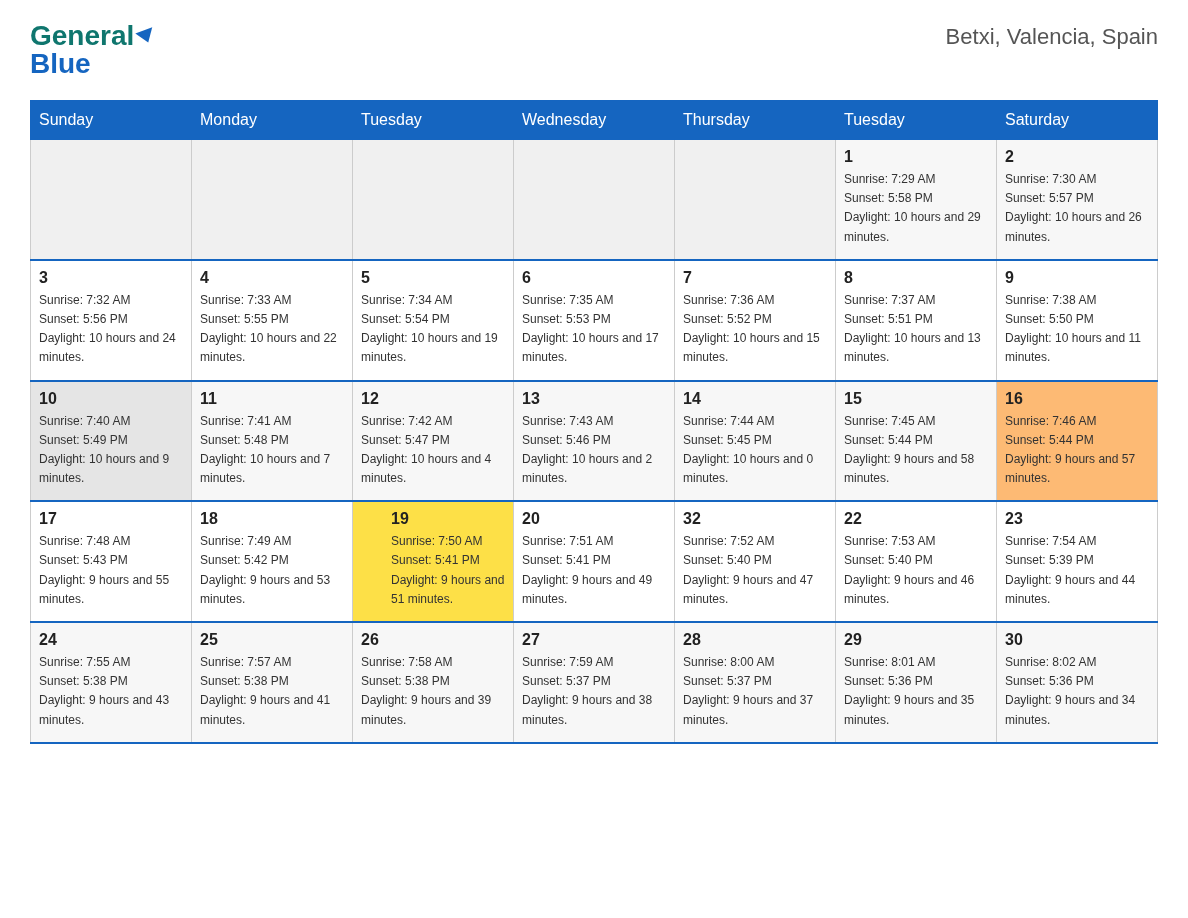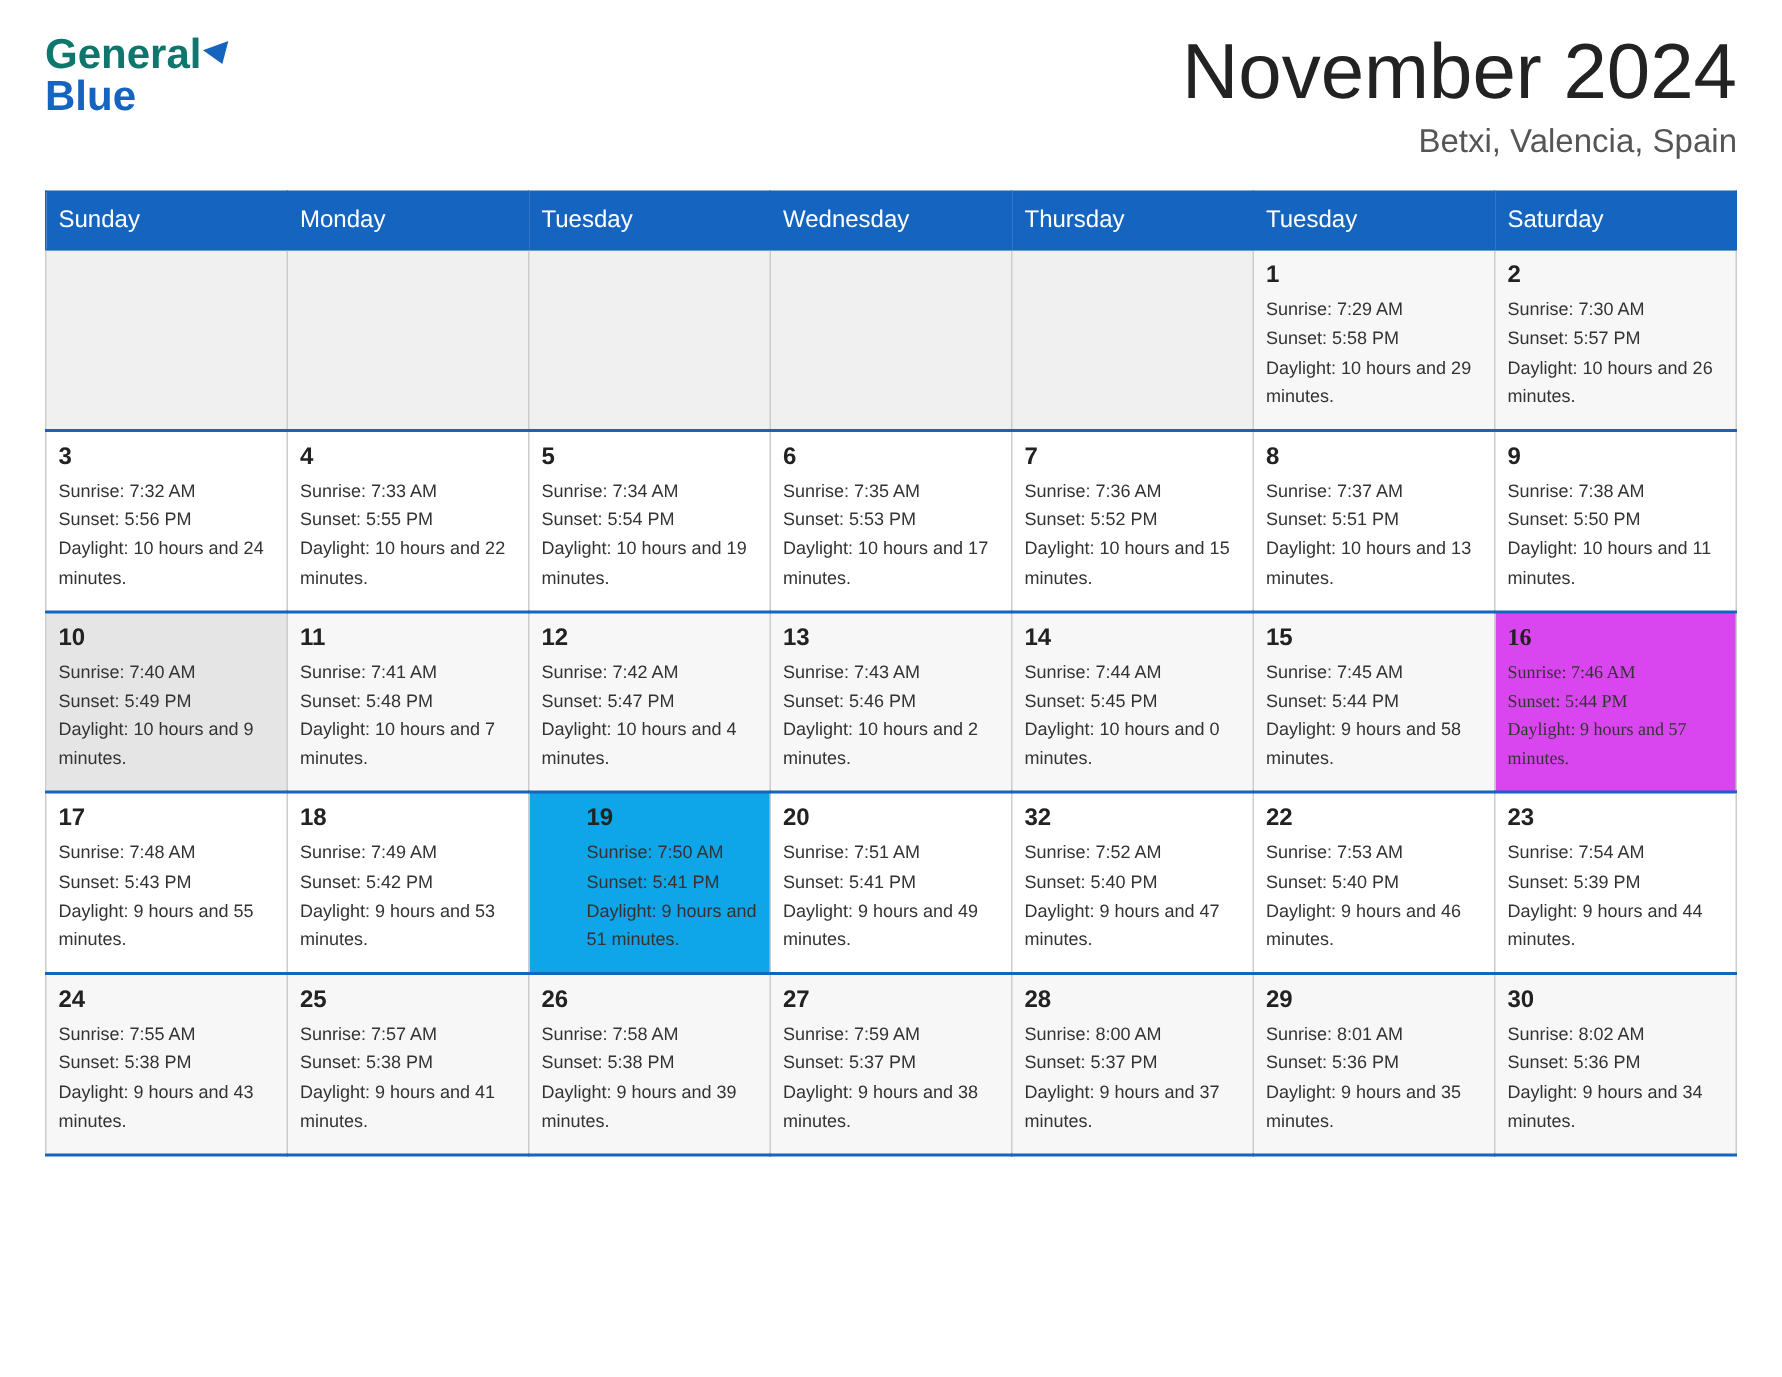--- a/index.html
+++ b/index.html
@@ -108,21 +108,20 @@
 
 <div class="header">
   <div class="logo">
     <div class="logo-row1">
       <span>General</span>
       <span style="display:inline-block;width:0;height:0;border-left:9px solid transparent;border-right:9px solid transparent;border-top:13px solid #1565c0;margin-left:3px;transform:rotate(-20deg);"></span>
     </div>
     <div class="logo-row2">Blue</div>
   </div>
   <div class="title-block">
-    <div class="calendar-title">November 2024</div>
     <div class="calendar-subtitle">Betxi, Valencia, Spain</div>
   </div>
 </div>
 
 <table>
   <thead>
     <tr>
     <th>Sunday</th>
         <th>Monday</th>
         <th>Tuesday</th>
@@ -196,35 +195,35 @@
           <div class="day-info">Sunrise: 7:43 AM<br>Sunset: 5:46 PM<br>Daylight: 10 hours and 2 minutes.</div>
         </td>
         <td style="background: rgb(247, 247, 247);">
           <span class="day-number">14</span>
           <div class="day-info">Sunrise: 7:44 AM<br>Sunset: 5:45 PM<br>Daylight: 10 hours and 0 minutes.</div>
         </td>
         <td style="background: rgb(247, 247, 247);">
           <span class="day-number">15</span>
           <div class="day-info">Sunrise: 7:45 AM<br>Sunset: 5:44 PM<br>Daylight: 9 hours and 58 minutes.</div>
         </td>
-        <td style="background: #d946ef; font-family: Liberation Serif, serif;">
+        <td style="background: #fdba74;">
           <span class="day-number">16</span>
           <div class="day-info">Sunrise: 7:46 AM<br>Sunset: 5:44 PM<br>Daylight: 9 hours and 57 minutes.</div>
         </td>
       </tr>
       <tr>
         <td style="background: rgb(255, 255, 255);">
           <span class="day-number">17</span>
           <div class="day-info">Sunrise: 7:48 AM<br>Sunset: 5:43 PM<br>Daylight: 9 hours and 55 minutes.</div>
         </td>
         <td style="background: rgb(255, 255, 255);">
           <span class="day-number">18</span>
           <div class="day-info">Sunrise: 7:49 AM<br>Sunset: 5:42 PM<br>Daylight: 9 hours and 53 minutes.</div>
         </td>
-        <td style="background: #0ea5e9; padding-left: 38px;">
+        <td style="background: #fde047; padding-left: 38px;">
           <span class="day-number">19</span>
           <div class="day-info">Sunrise: 7:50 AM<br>Sunset: 5:41 PM<br>Daylight: 9 hours and 51 minutes.</div>
         </td>
         <td style="background: rgb(255, 255, 255);">
           <span class="day-number">20</span>
           <div class="day-info">Sunrise: 7:51 AM<br>Sunset: 5:41 PM<br>Daylight: 9 hours and 49 minutes.</div>
         </td>
         <td style="background: rgb(255, 255, 255);">
           <span class="day-number">32</span>
           <div class="day-info">Sunrise: 7:52 AM<br>Sunset: 5:40 PM<br>Daylight: 9 hours and 47 minutes.</div>

